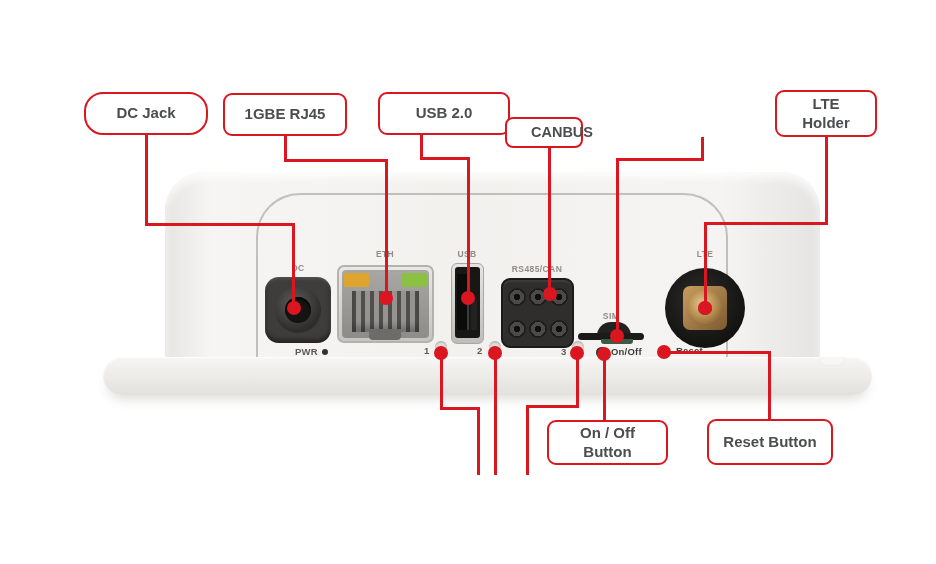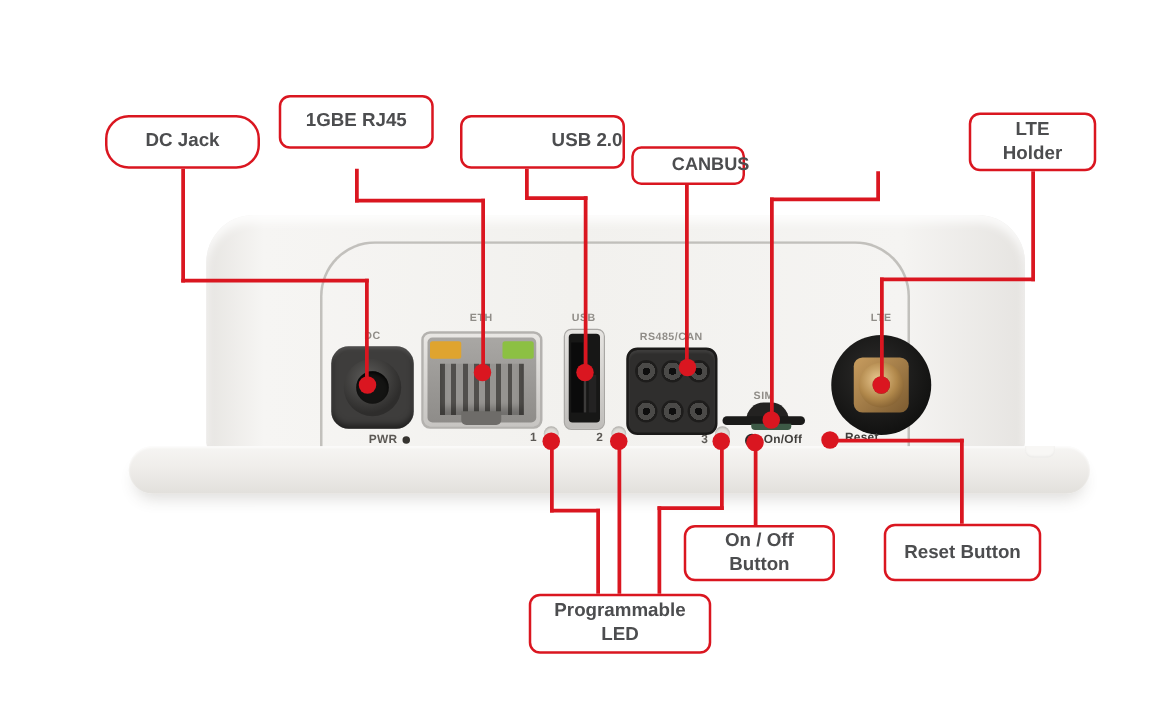--- a/index.html
+++ b/index.html
@@ -188,38 +188,34 @@
   <div class="dot" style="left:698px;top:301px;"></div>
   <div class="dot" style="left:434px;top:346px;"></div>
   <div class="dot" style="left:488px;top:346px;"></div>
   <div class="dot" style="left:570px;top:346px;"></div>
   <div class="dot" style="left:597px;top:347px;"></div>
   <div class="dot" style="left:657px;top:345px;"></div>
 
   <div class="callout" style="left:84px;top:92px;width:124px;height:43px;border-radius:19px;">
     <span>DC Jack</span>
   </div>
-  <div class="callout" style="left:223px;top:76px;width:124px;height:43px;">
+  <div class="callout" style="left:223px;top:93px;width:124px;height:43px;">
     <span>1GBE RJ45</span>
   </div>
-  <div class="callout" style="left:368px;top:92px;width:132px;height:43px;align-items:flex-end;">
+  <div class="callout" style="left:378px;top:92px;width:132px;height:43px;">
     <span>USB 2.0</span>
   </div>
-  <div class="callout small" style="left:505px;top:117px;width:91px;height:31px;padding-left:36px;">
+  <div class="callout small" style="left:505px;top:117px;width:78px;height:31px;padding-left:36px;">
     <span>CANBUS</span>
   </div>
   <div class="callout" style="left:775px;top:90px;width:102px;height:47px;">
     <span>LTE</span>
     <span>Holder</span>
   </div>
   <div class="callout" style="left:707px;top:419px;width:126px;height:46px;">
     <span>Reset Button</span>
   </div>
   <div class="callout" style="left:547px;top:420px;width:121px;height:45px;">
     <span>On / Off</span>
     <span>Button</span>
   </div>
-  <div class="callout" style="left:423px;top:475px;width:146px;height:48px;">
-    <span>Programmable</span>
-    <span>LED</span>
-  </div>
 
 </div>
 
 </body></html>

